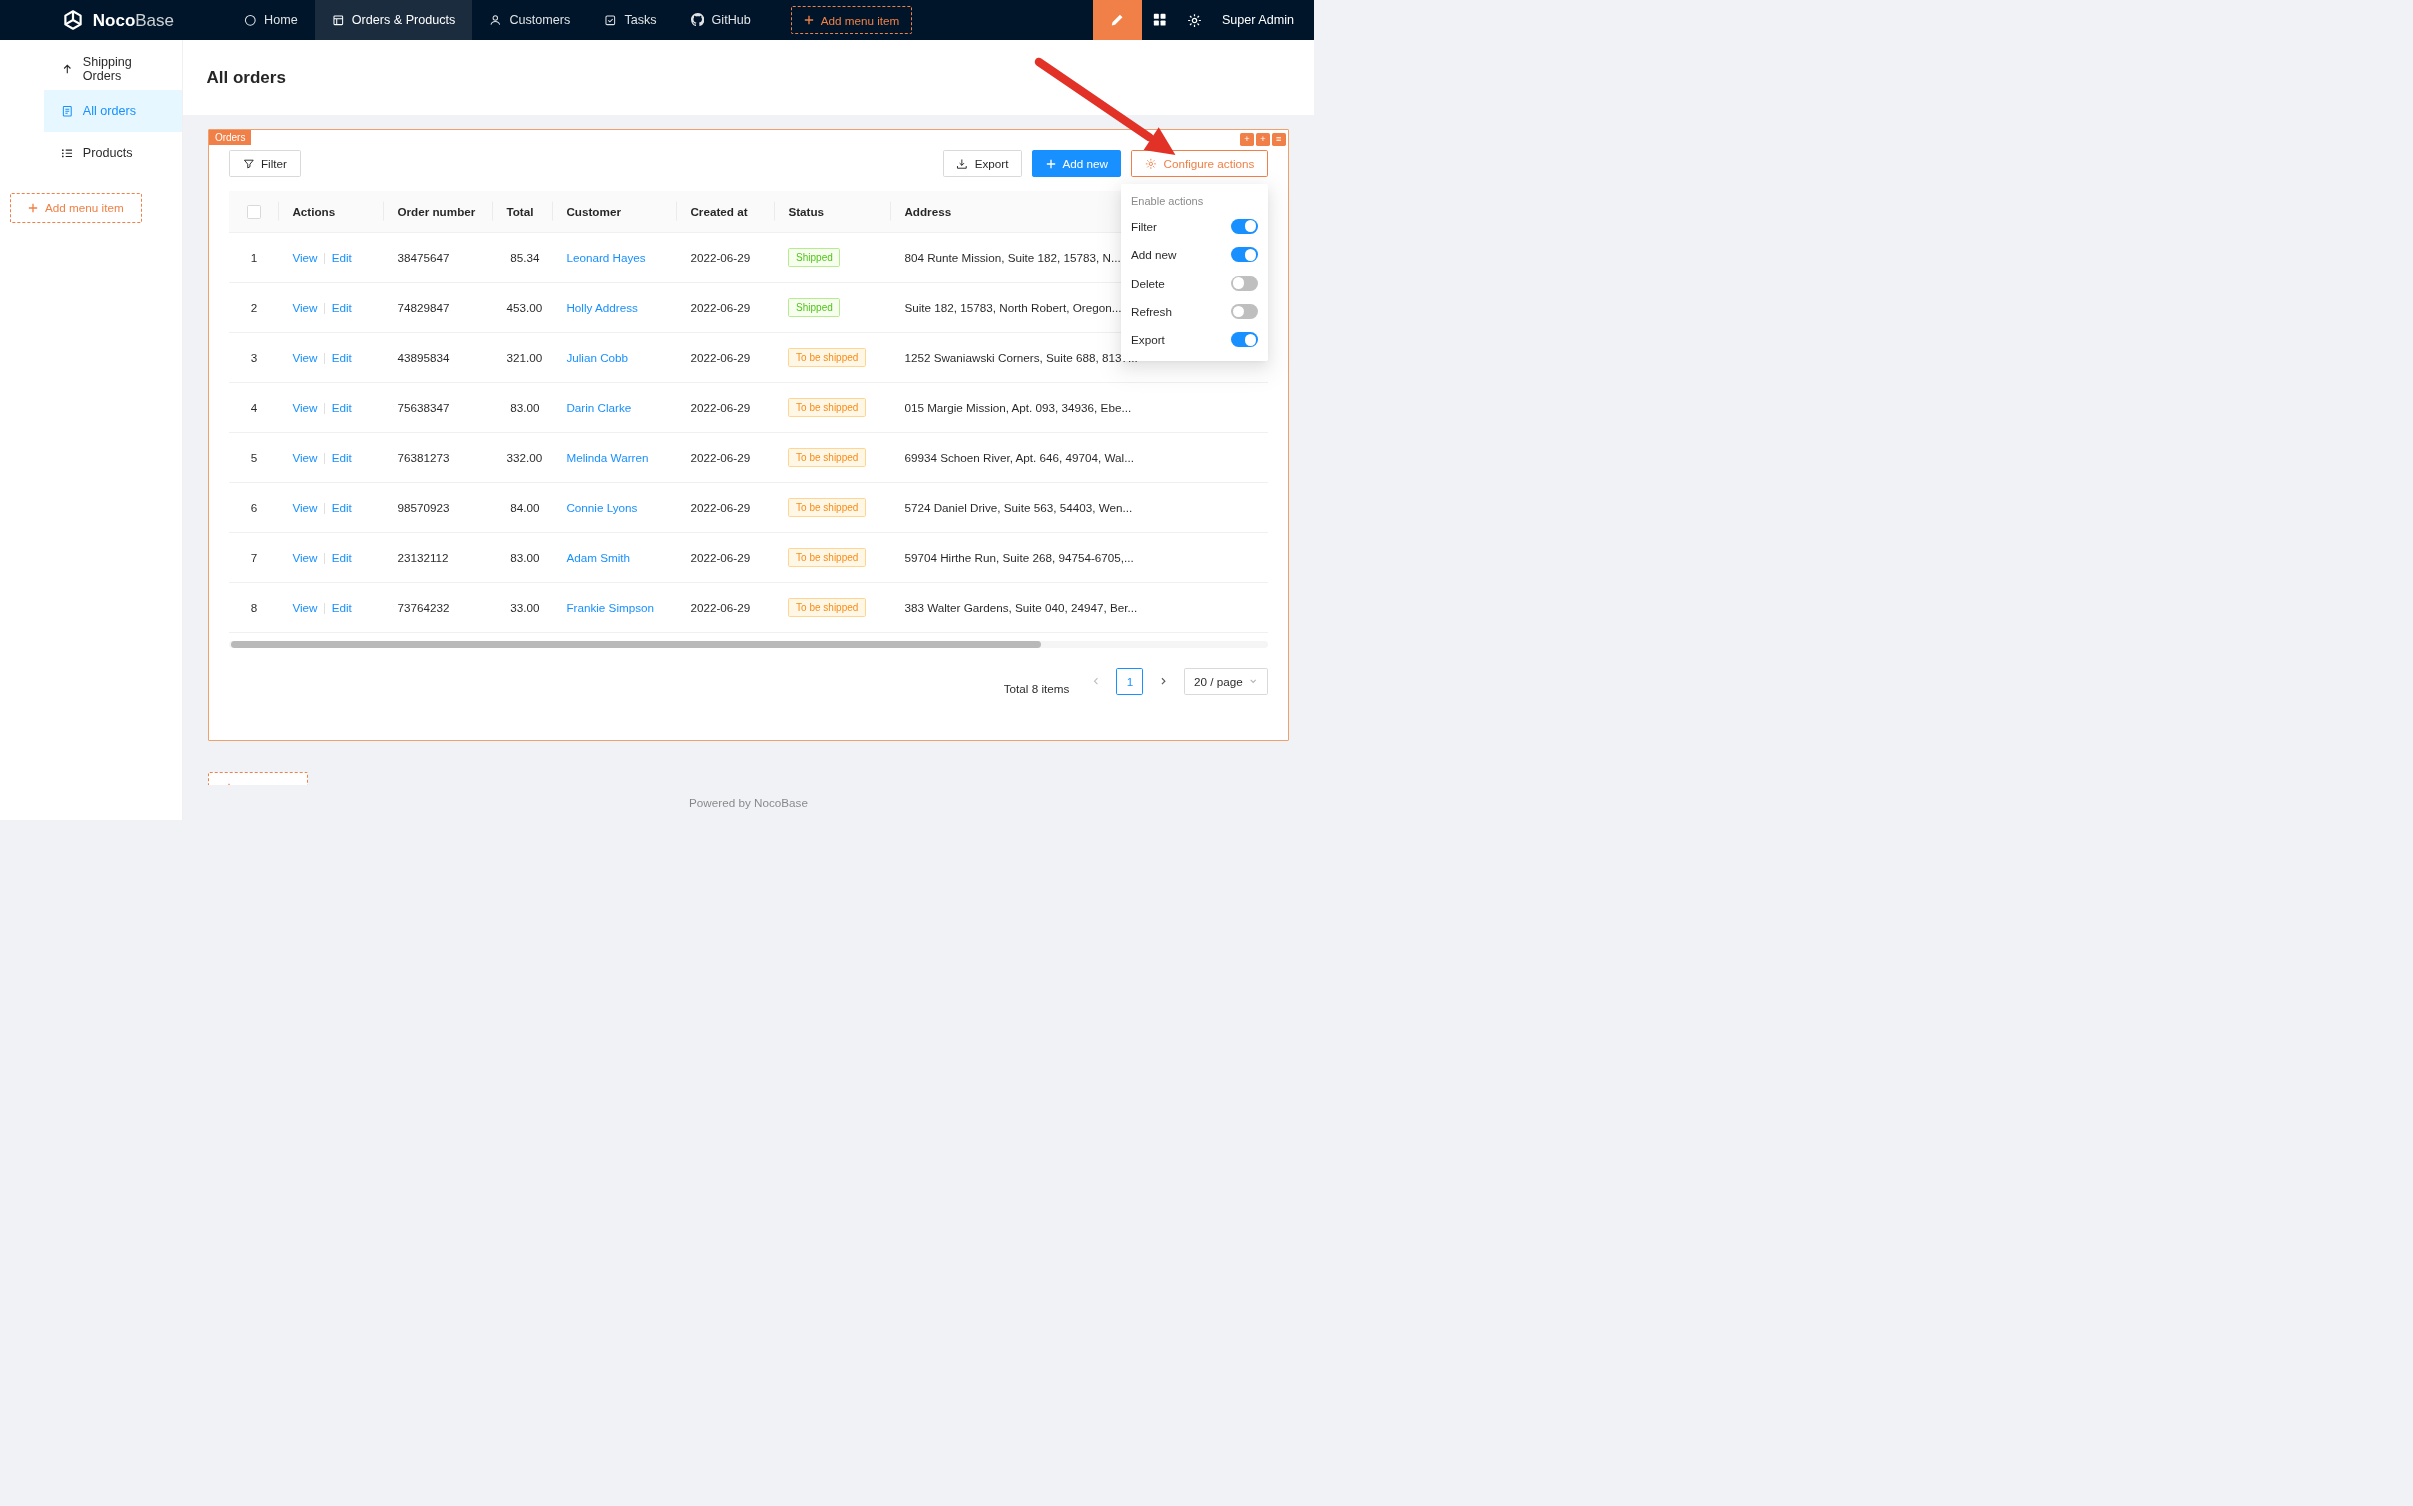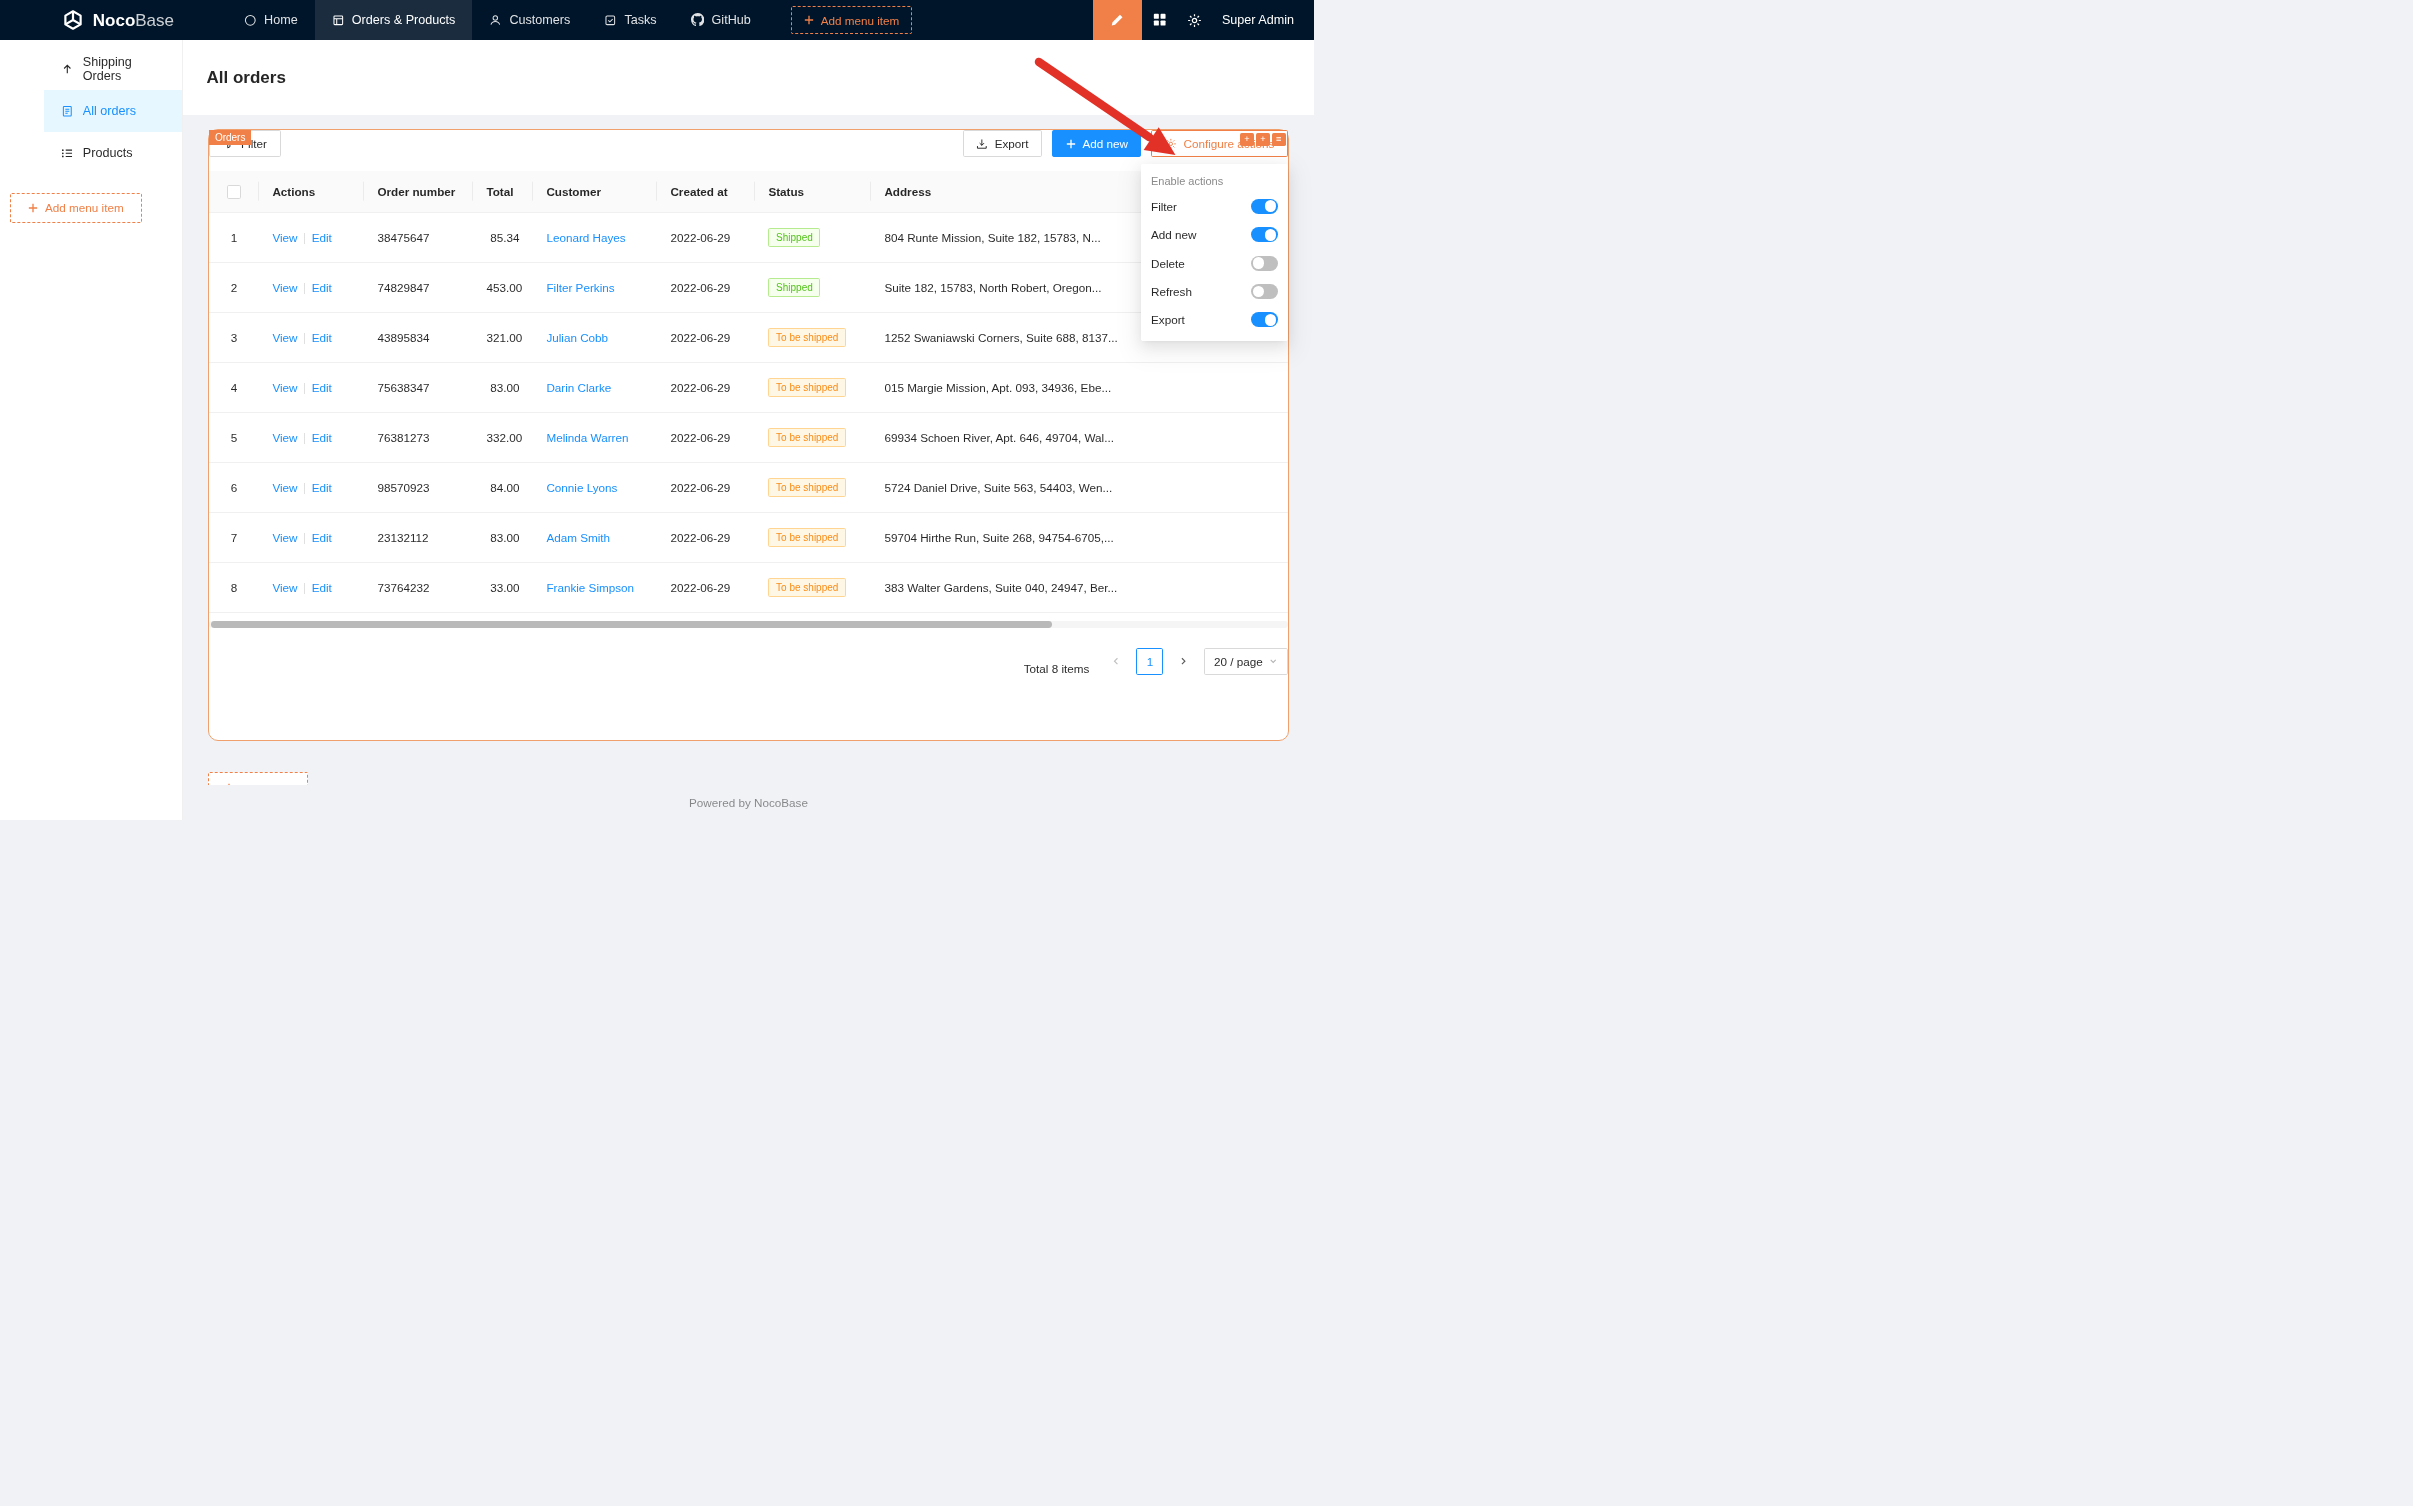--- a/index.html
+++ b/index.html
@@ -44,22 +44,22 @@
               background:#fff; border-radius:1.7px; font-size:11.7px; cursor:pointer; }
 
   .main { flex:1; display:flex; flex-direction:column; min-width:0; }
   .page-header { height:75px; background:#fff; display:flex; align-items:center; padding:0 23.5px; }
   .page-title { font-size:17px; font-weight:600; color:#262626; }
   .main-scroll { height:670px; overflow:hidden; padding:14.2px 25px 0; }
   .footer { height:34px; display:flex; align-items:center; justify-content:center;
             color:rgba(0,0,0,0.45); font-size:11.7px; }
 
   
-  .block-card { position:relative; background:#fff; border:0.8px solid #f0a06c; border-radius:10px;
-                min-height:612px; }
+  .block-card { position:relative; background:#fff; border:0.8px solid #f0a06c; border-radius:1px;
+                padding:20px; min-height:612px; }
   .block-tag { position:absolute; top:0; left:0; background:#f08047; color:#fff; font-size:10px;
                line-height:15px; padding:0 5.9px; z-index:5; }
   .corner-icons { position:absolute; top:2.5px; right:2.5px; display:flex; gap:2.5px; z-index:5; }
   .corner-icon { width:13.4px; height:13.4px; background:#f08047; color:#fff; font-size:9.2px;
                  line-height:12.6px; text-align:center; border-radius:1.7px; cursor:pointer; }
 
   .toolbar { display:flex; align-items:center; margin-bottom:13.4px; position:relative; }
   .toolbar-right { margin-left:auto; display:flex; gap:10px; }
   .btn { height:27px; padding:0 12.6px; border-radius:1.7px; border:0.8px solid #d9d9d9; background:#fff;
          display:inline-flex; align-items:center; gap:6.7px; font-size:11.7px; cursor:pointer;
@@ -386,21 +386,21 @@
                 <td><a>Leonard Hayes</a></td>
                 <td>2022-06-29</td>
                 <td><span class="tag tag-success">Shipped</span></td>
                 <td class="col-address">804 Runte Mission, Suite 182, 15783, N...</td>
               </tr>
               <tr>
                 <td class="col-index">2</td>
                 <td><a>View</a><span class="vdiv"></span><a>Edit</a></td>
                 <td>74829847</td>
                 <td class="col-total">453.00</td>
-                <td><a>Filter Perkins</a></td>
+                <td><a>Holly Address</a></td>
                 <td>2022-06-29</td>
                 <td><span class="tag tag-success">Shipped</span></td>
                 <td class="col-address">Suite 182, 15783, North Robert, Oregon...</td>
               </tr>
               <tr>
                 <td class="col-index">3</td>
                 <td><a>View</a><span class="vdiv"></span><a>Edit</a></td>
                 <td>43895834</td>
                 <td class="col-total">321.00</td>
                 <td><a>Julian Cobb</a></td>

